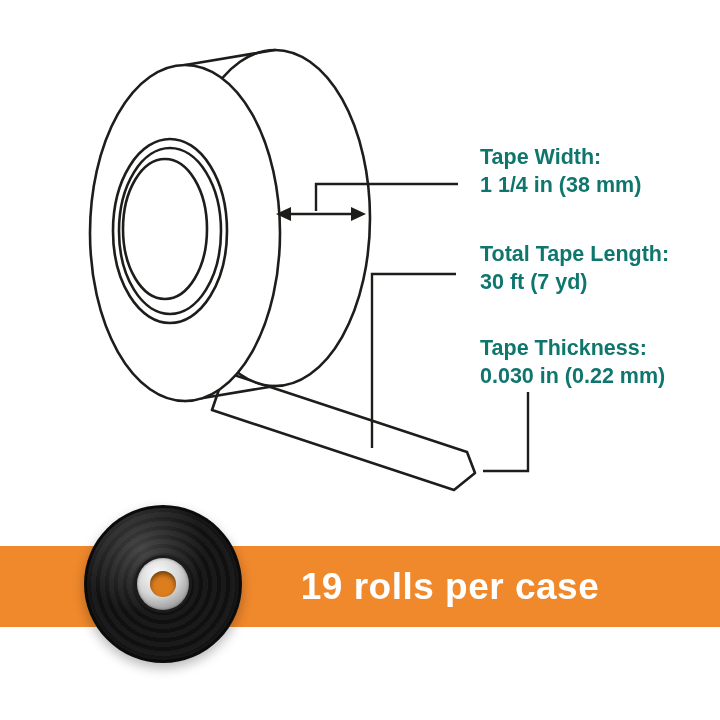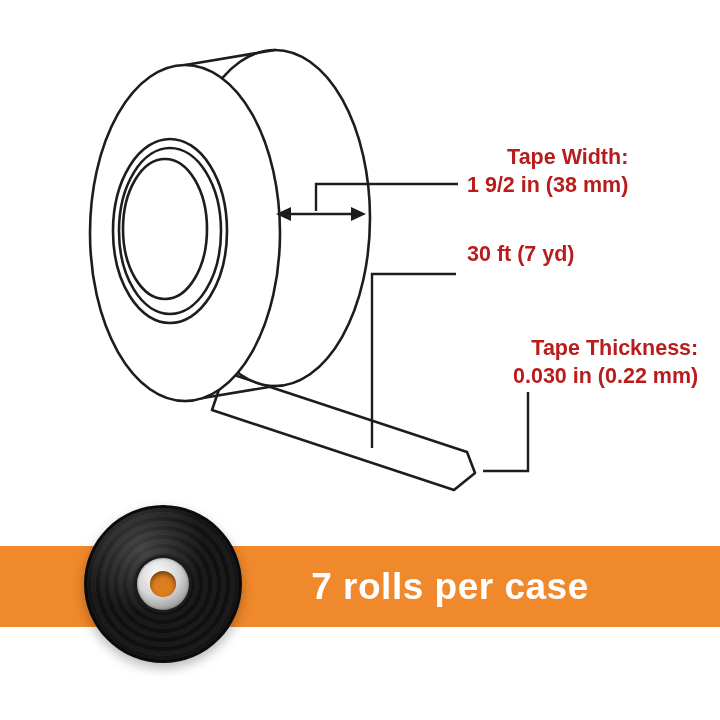--- a/index.html
+++ b/index.html
@@ -7,26 +7,26 @@
     --banner-fg:#FFFFFF;
     --stroke:#1d1d1b;
   }
   html,body{margin:0;padding:0;}
   body{
     width:720px;height:720px;overflow:hidden;background:#fff;
     font-family:"Liberation Sans", sans-serif;
   }
   .canvas{position:relative;width:720px;height:720px;background:#ffffff;}
   .drawing{position:absolute;left:0;top:0;}
-  .spec{position:absolute;left:467px;color:#b91c1c;text-align:right;}
+  .spec{position:absolute;left:480px;color:#0f766e;}
   .spec-label{font-size:21.5px;font-weight:bold;line-height:28px;white-space:nowrap;}
   .spec-value{font-size:21.5px;font-weight:bold;line-height:28px;white-space:nowrap;}
   .spec1{top:143px;}
   .spec2{top:240px;}
-  .spec3{top:334px;margin-left:46px;}
+  .spec3{top:334px;}
   .banner{
     position:absolute;left:0;top:546px;width:720px;height:81px;
     background:var(--banner-bg);
   }
   .banner-text-wrap{
     position:absolute;left:235px;top:546px;width:430px;height:81px;
     display:flex;align-items:center;justify-content:center;
   }
   .banner-text{
     color:var(--banner-fg);font-size:37px;font-weight:bold;letter-spacing:.5px;white-space:nowrap;
@@ -72,33 +72,34 @@
       <line x1="288" y1="214" x2="354" y2="214"></line>
       <path fill="var(--stroke)" stroke="none" d="M276,214 L291,207 L291,221 Z"></path>
       <path fill="var(--stroke)" stroke="none" d="M366,214 L351,207 L351,221 Z"></path>
       <path d="M456,274 L372,274 L372,448"></path>
       <path d="M528,392 L528,471 L483,471"></path>
     </g>
   </svg>
 
   <div class="spec spec1">
     <div class="spec-label">Tape Width:</div>
-    <div class="spec-value">1 9/2 in (38 mm)</div>
+    <div class="spec-value">1 1/4 in (38 mm)</div>
   </div>
   <div class="spec spec2">
+    <div class="spec-label">Total Tape Length:</div>
     <div class="spec-value">30 ft (7 yd)</div>
   </div>
   <div class="spec spec3">
     <div class="spec-label">Tape Thickness:</div>
     <div class="spec-value">0.030 in (0.22 mm)</div>
   </div>
 
   <div class="banner"></div>
   <div class="banner-text-wrap">
-    <div class="banner-text">7 rolls per case</div>
+    <div class="banner-text">19 rolls per case</div>
   </div>
 
   <div class="roll-photo">
     <div class="roll-core">
       <div class="roll-hole"></div>
     </div>
   </div>
 
 </div>
 

